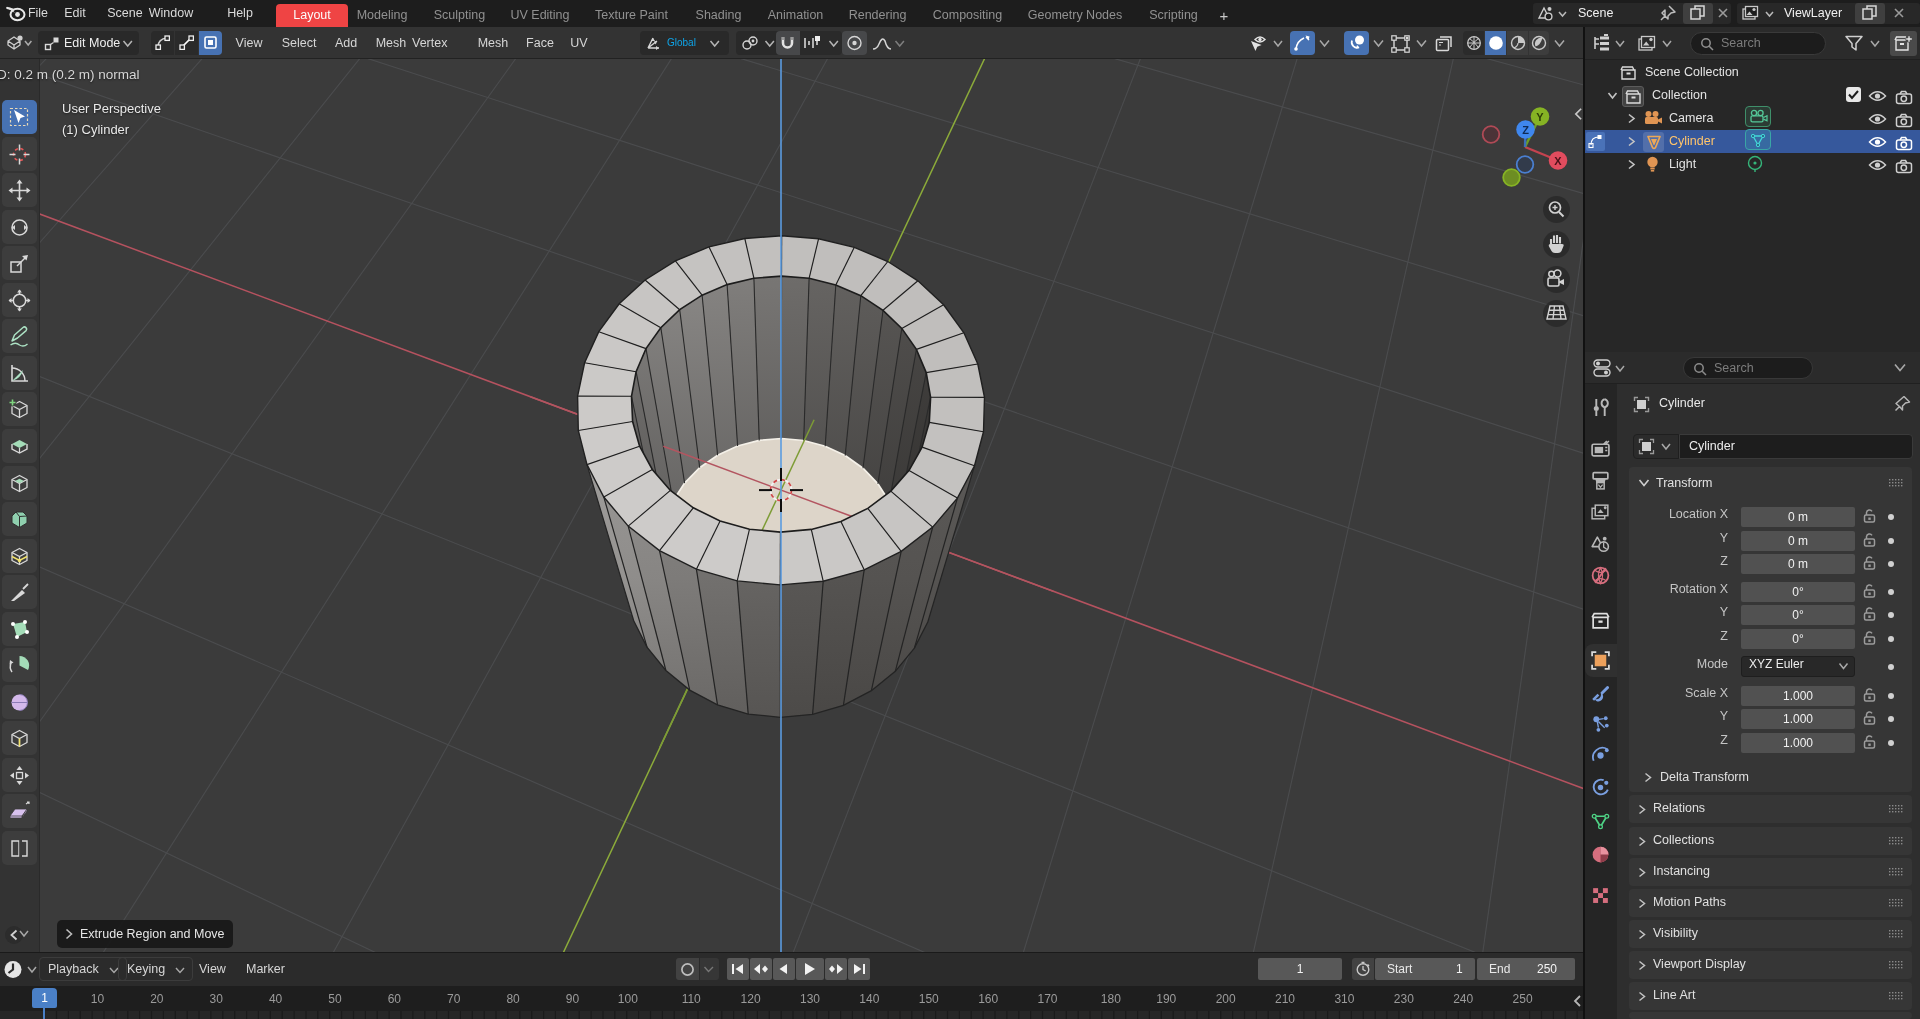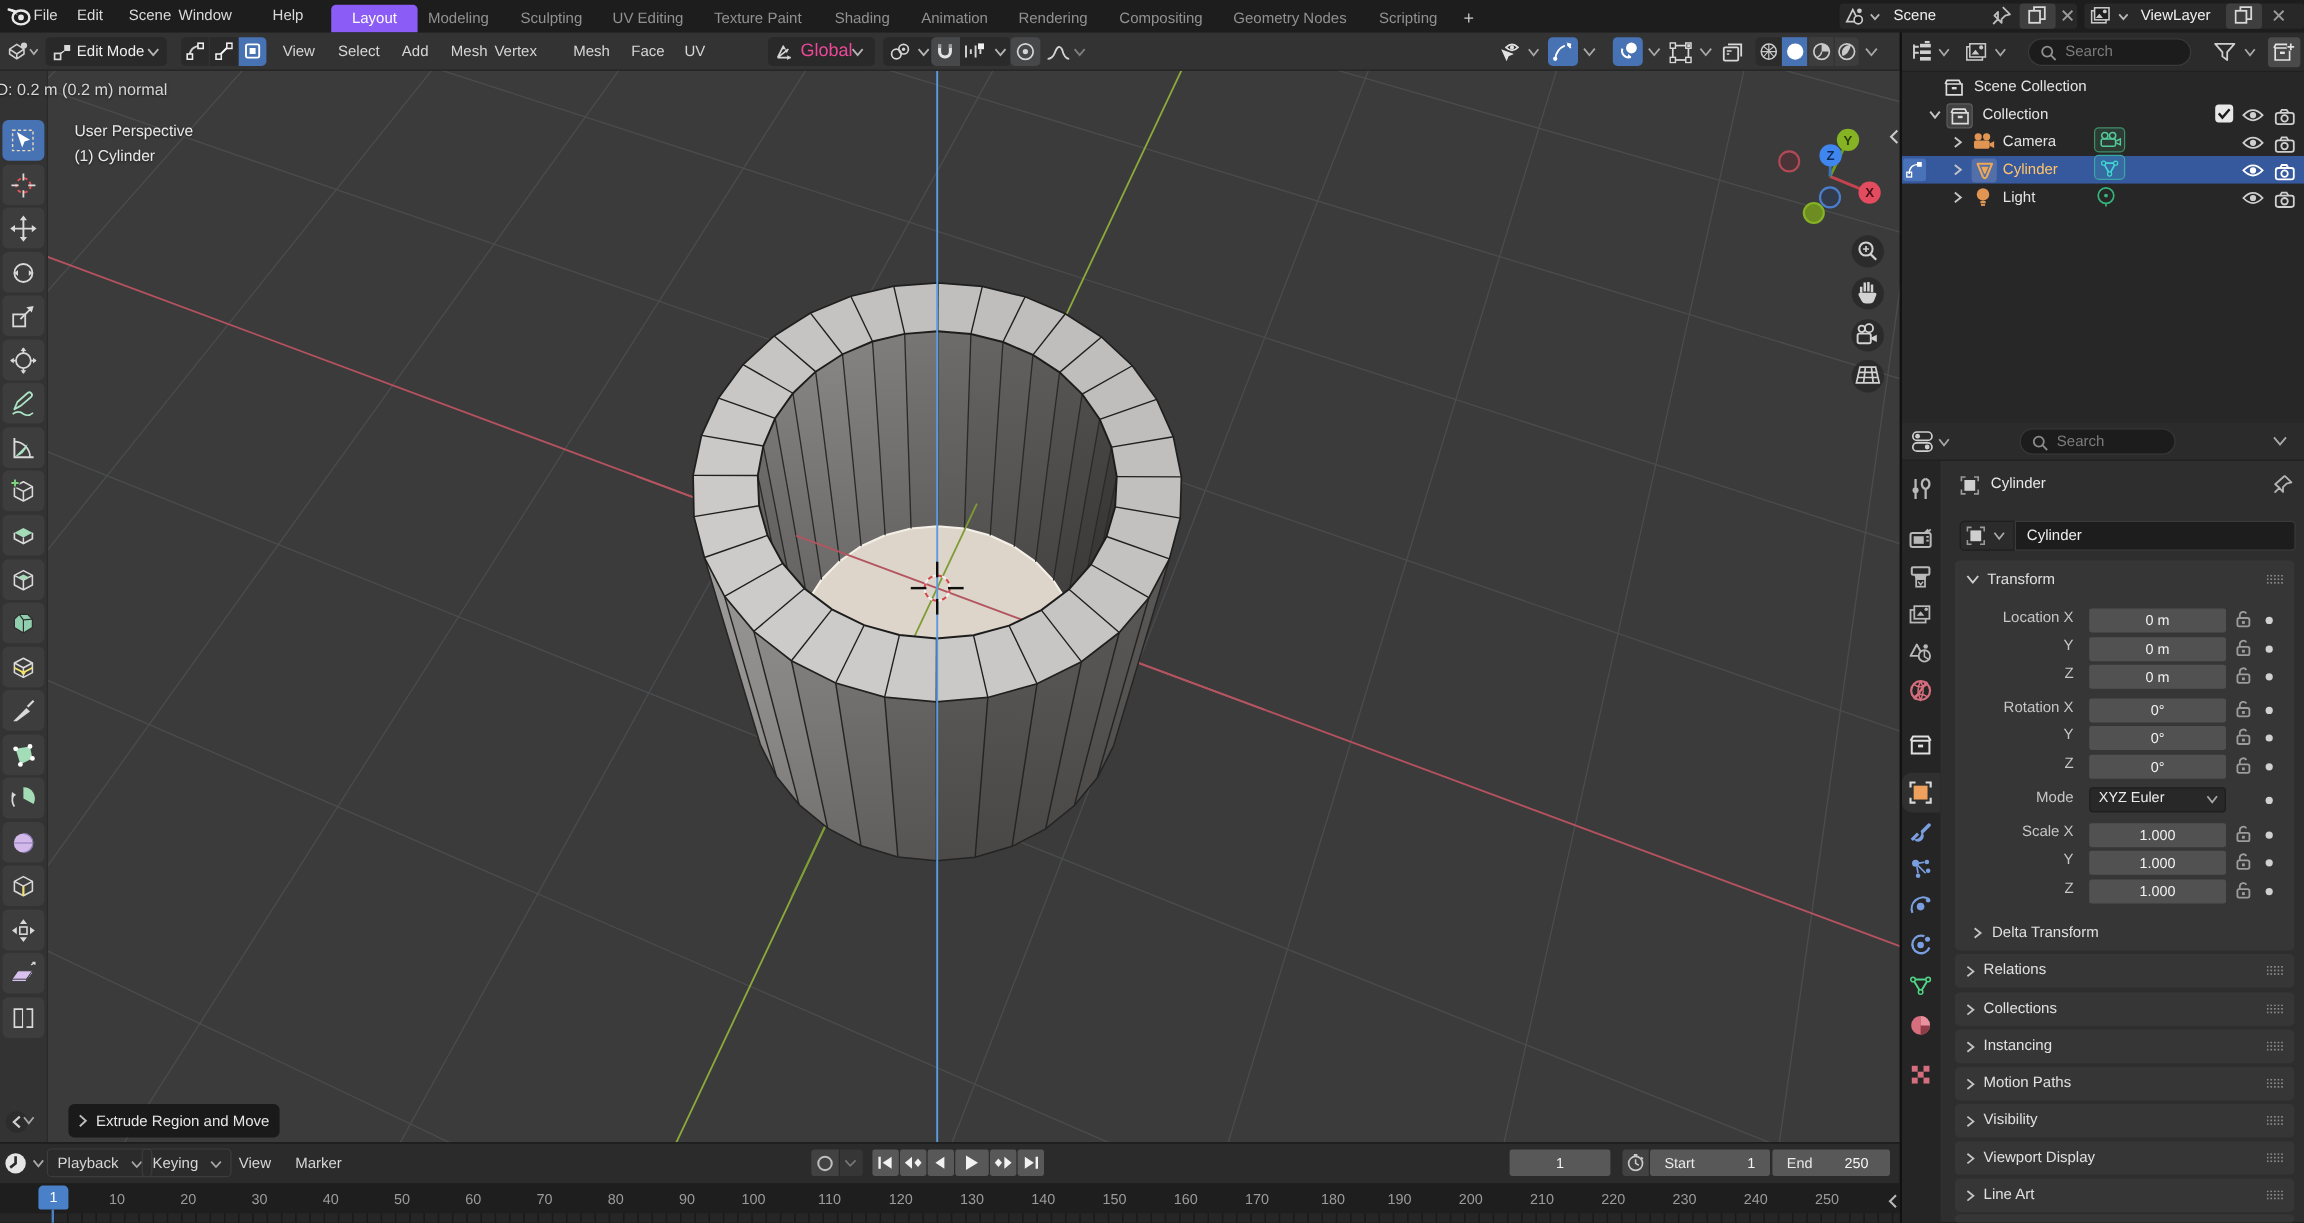--- a/index.html
+++ b/index.html
@@ -1,21 +1,21 @@
 <!DOCTYPE html>
 <html><head><meta charset="utf-8"><style>
 *{margin:0;padding:0;box-sizing:border-box}
 html,body{width:1920px;height:1019px;overflow:hidden;background:#111;font-family:"Liberation Sans",sans-serif;-webkit-font-smoothing:antialiased}
 .abs{position:absolute}
 #page{position:relative;width:1920px;height:1019px}
 
 #topbar{left:0;top:0;width:1920px;height:27px;background:#1d1d1d}
 #topbar .menu{position:absolute;top:0;height:27px;line-height:27px;font-size:12.5px;color:#dadada;text-align:center}
 .tab{position:absolute;top:4px;height:23px;line-height:23px;font-size:12.5px;color:#919191;text-align:center}
-.tab.act{background:#8b5cf6;border-radius:4px 4px 0 0;color:#fcfcfc}
+.tab.act{background:#ef4444;border-radius:4px 4px 0 0;color:#fcfcfc}
 
 #vhead{left:0;top:27px;width:1583px;height:32px;background:#333333;border-bottom:1px solid #222}
 .hbox{position:absolute;background:#292929;border-radius:4px;height:24px;top:4px}
 .hmenu{position:absolute;top:0;height:32px;line-height:32px;font-size:12.5px;color:#d6d6d6}
 .modebtn{position:absolute;top:4px;width:23px;height:24px;background:#2a2a2a}
 
 #vpbg{left:40px;top:59px;width:1543px;height:893px;background:#3b3b3b;overflow:hidden}
 #toolbar{left:0;top:59px;width:40px;height:893px;background:#333333;border-right:1px solid #2a2a2a}
 .tbtn{position:absolute;left:2px;width:35px;height:34px;background:#3d3d3d;border-radius:5px}
 .tbtn.act{background:#4772b3}
@@ -139,21 +139,21 @@
       <div class="hmenu" style="left:363px;width:56px;text-align:center">Mesh</div>
       <div class="hmenu" style="left:412px;width:56px;">Vertex</div>
       <div class="hmenu" style="left:465px;width:56px;text-align:center">Mesh</div>
       <div class="hmenu" style="left:512px;width:56px;text-align:center">Face</div>
       <div class="hmenu" style="left:551px;width:56px;text-align:center">UV</div>
       <div class="hbox" style="left:640px;width:89px"></div>
       <svg class="ico" style="left:645px;top:8px" width="17" height="16" viewBox="0 0 17 16">
         <path d="M3 13 L8 3 M3 13 L14 13 M3 13 L12 6" fill="none" stroke="#d5d5d5" stroke-width="1.4"></path>
         <path d="M8 3 l-2 3 l4 0 Z M14 13 l-3 -2 l0 4 Z M12 6 l-3.2 0.4 l2 3 Z" fill="#d5d5d5"></path>
       </svg>
-      <div class="abs" style="left:667px;top:4px;height:24px;line-height:24px;font-size:15px;color:#ec4899">Global</div>
+      <div class="abs" style="left:667px;top:4px;height:24px;line-height:24px;font-size:10px;color:#0ea5e9">Global</div>
       <svg class="ico" style="left:709px;top:13px" width="12" height="8" viewBox="0 0 12 8">
         <path d="M1.5 1 l4.2 5 l4.2 -5" fill="none" stroke="#b5b5b5" stroke-width="1.5"></path>
       </svg>
       <div class="hbox" style="left:736px;width:46px"></div>
       <svg class="ico" style="left:741px;top:8px" width="18" height="16" viewBox="0 0 18 16">
         <circle cx="6" cy="10" r="4" fill="none" stroke="#d5d5d5" stroke-width="1.4"></circle>
         <circle cx="12" cy="6" r="4" fill="none" stroke="#d5d5d5" stroke-width="1.4"></circle>
         <circle cx="12" cy="6" r="1.4" fill="#d5d5d5"></circle>
       </svg>
       <svg class="ico" style="left:764px;top:13px" width="12" height="8" viewBox="0 0 12 8">
@@ -1398,21 +1398,21 @@
         <div class="tnum" style="left:736.622px;width:28px;text-align:center">120</div>
         <div class="tnum" style="left:796.002px;width:28px;text-align:center">130</div>
         <div class="tnum" style="left:855.382px;width:28px;text-align:center">140</div>
         <div class="tnum" style="left:914.762px;width:28px;text-align:center">150</div>
         <div class="tnum" style="left:974.1419999999999px;width:28px;text-align:center">160</div>
         <div class="tnum" style="left:1033.522px;width:28px;text-align:center">170</div>
         <div class="tnum" style="left:1092.902px;width:28px;text-align:right">180</div>
         <div class="tnum" style="left:1152.282px;width:28px;text-align:center">190</div>
         <div class="tnum" style="left:1211.662px;width:28px;text-align:center">200</div>
         <div class="tnum" style="left:1271.042px;width:28px;text-align:center">210</div>
-        <div class="tnum" style="left:1330.422px;width:28px;text-align:center">220</div>
+        <div class="tnum" style="left:1330.422px;width:28px;text-align:center">310</div>
         <div class="tnum" style="left:1389.802px;width:28px;text-align:center">230</div>
         <div class="tnum" style="left:1449.182px;width:28px;text-align:center">240</div>
         <div class="tnum" style="left:1508.562px;width:28px;text-align:center">250</div>
         <div class="abs" style="left:32px;top:2px;width:25px;height:20px;background:#4a80c7;border-radius:4px 4px 2px 2px;color:#fff;font-size:12px;text-align:center;line-height:20px">1</div>
         <div class="abs" style="left:43px;top:22px;width:2px;height:12px;background:#4a80c7"></div>
         <svg class="ico" style="left:1572px;top:8px" width="10" height="14" viewBox="0 0 10 14">
           <path d="M8 2 L3 7 L8 12" fill="none" stroke="#b5b5b5" stroke-width="1.8"></path>
         </svg>
       </div>
     </div>

